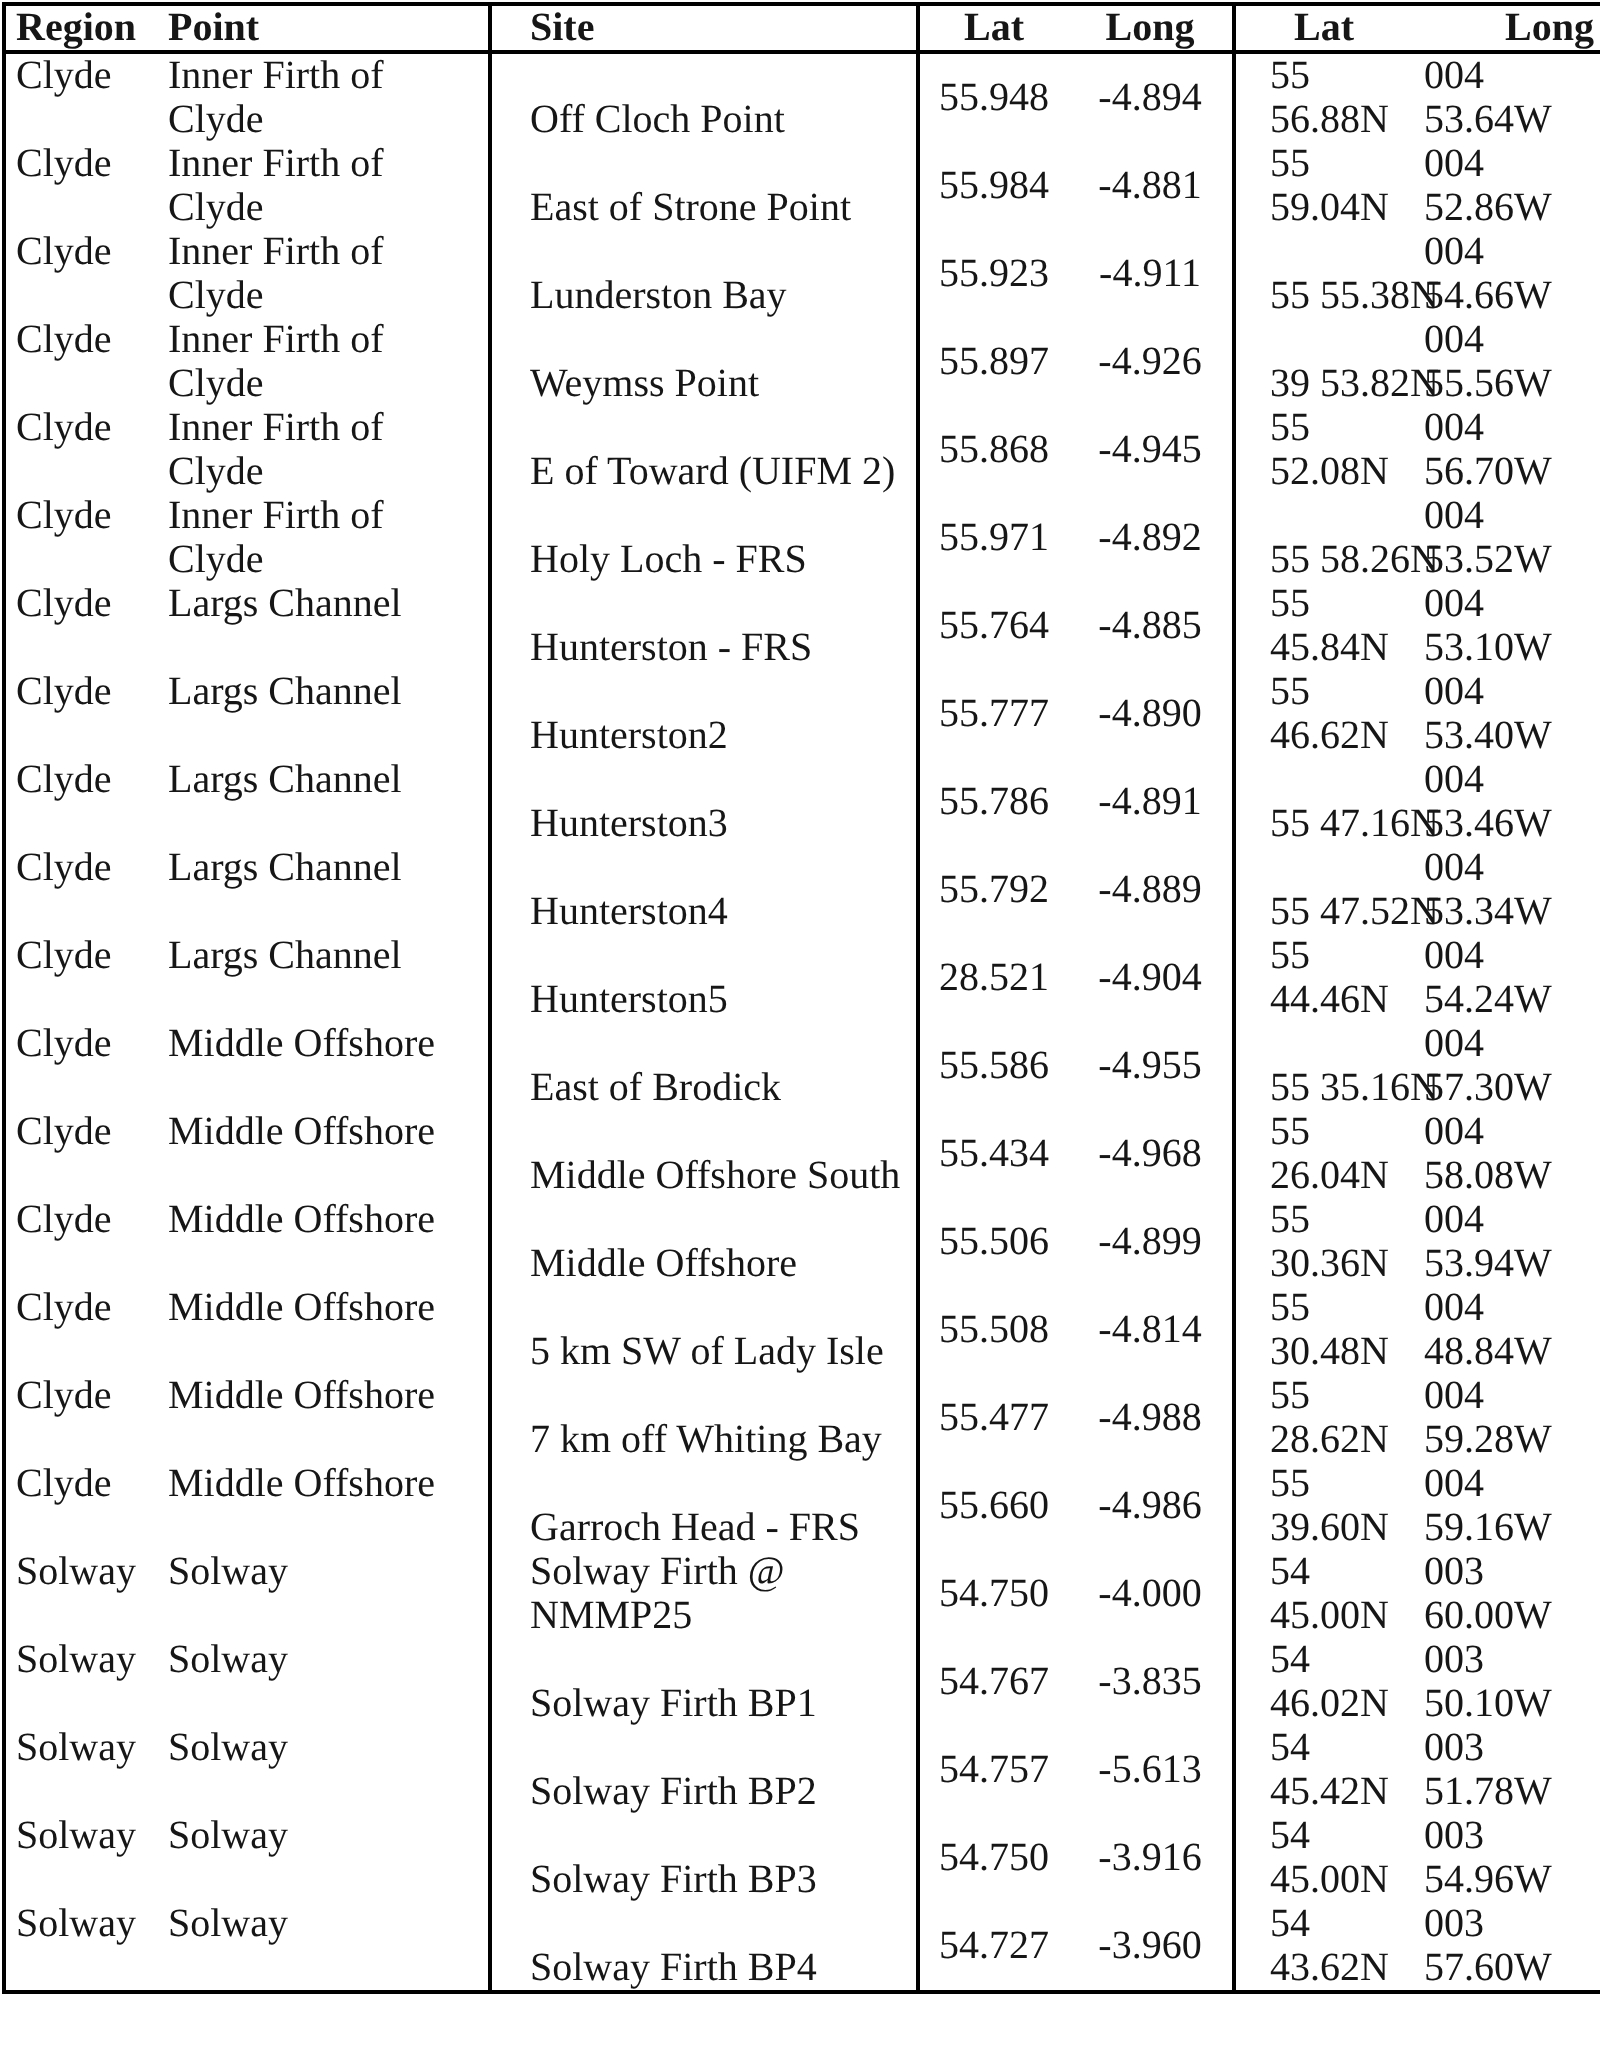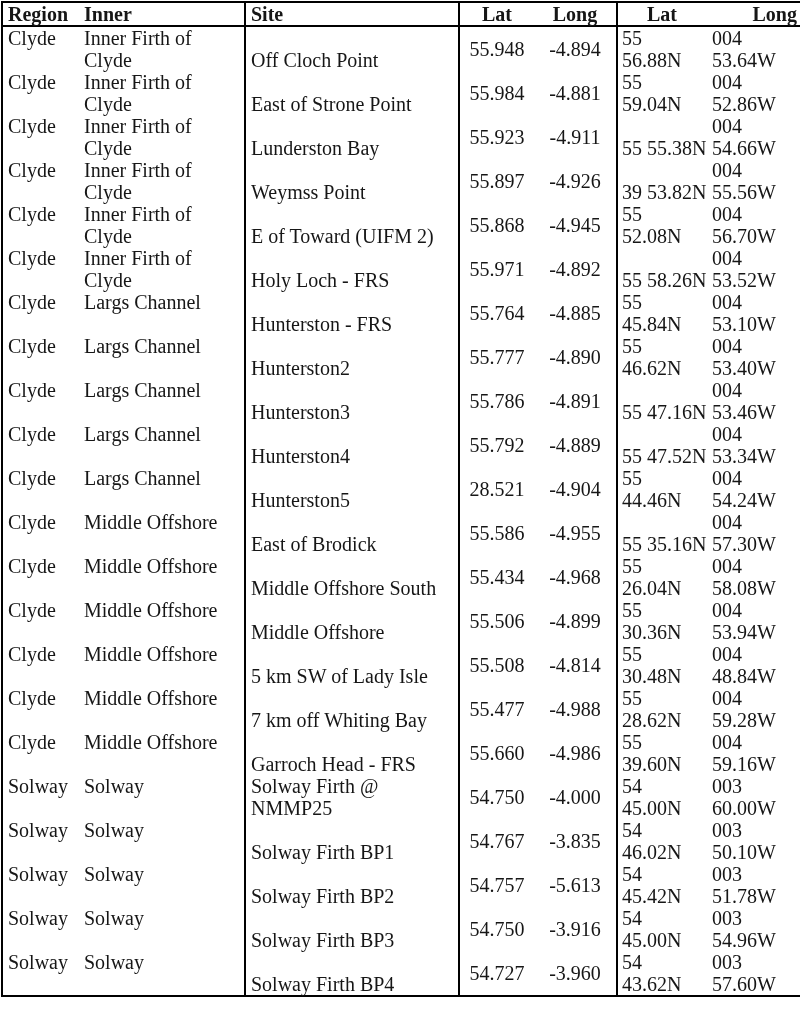--- a/index.html
+++ b/index.html
@@ -36,24 +36,24 @@
     text-align: left;
     height: 20px;
     vertical-align: bottom;
     white-space: pre;
   }
   td { height: 44px; }
   .b-right { border-right: 2px solid #000; }
 
   .c-region  { padding-left: 5px; vertical-align: top; white-space: pre; }
   .c-area    { padding-left: 1px; vertical-align: top; white-space: pre; }
-  .c-site    { padding-left: 5px; vertical-align: bottom; white-space: pre; }
+  .c-site    { padding-left: 19px; vertical-align: bottom; white-space: pre; }
   .c-lat,
   .c-long    { text-align: center; vertical-align: middle; white-space: pre; }
-  .c-latdms  { padding-left: 4px; vertical-align: bottom; white-space: pre; }
+  .c-latdms  { padding-left: 17px; vertical-align: bottom; white-space: pre; }
   .c-longdms { padding-left: 4px; vertical-align: bottom; white-space: pre; }
 
   th.c-lat, th.c-long { text-align: center; }
   th.c-latdms  { text-align: center; padding-left: 0; }
   th.c-longdms { text-align: right; padding-right: 3px; }
 </style>
 </head>
 <body>
 
 <table class="sites">
@@ -62,21 +62,21 @@
     <col style="width:162px">
     <col style="width:214px">
     <col style="width:75px">
     <col style="width:83px">
     <col style="width:91px">
     <col style="width:92px">
   </colgroup>
   <thead>
     <tr>
       <th class="c-region">Region</th>
-      <th class="c-area b-right">Inner</th>
+      <th class="c-area b-right">Point</th>
       <th class="c-site b-right">Site</th>
       <th class="c-lat">Lat</th>
       <th class="c-long b-right">Long</th>
       <th class="c-latdms">Lat</th>
       <th class="c-longdms">Long</th>
     </tr>
   </thead>
   <tbody id="rows-body">
       <tr>
     <td class="c-region">Clyde</td>

